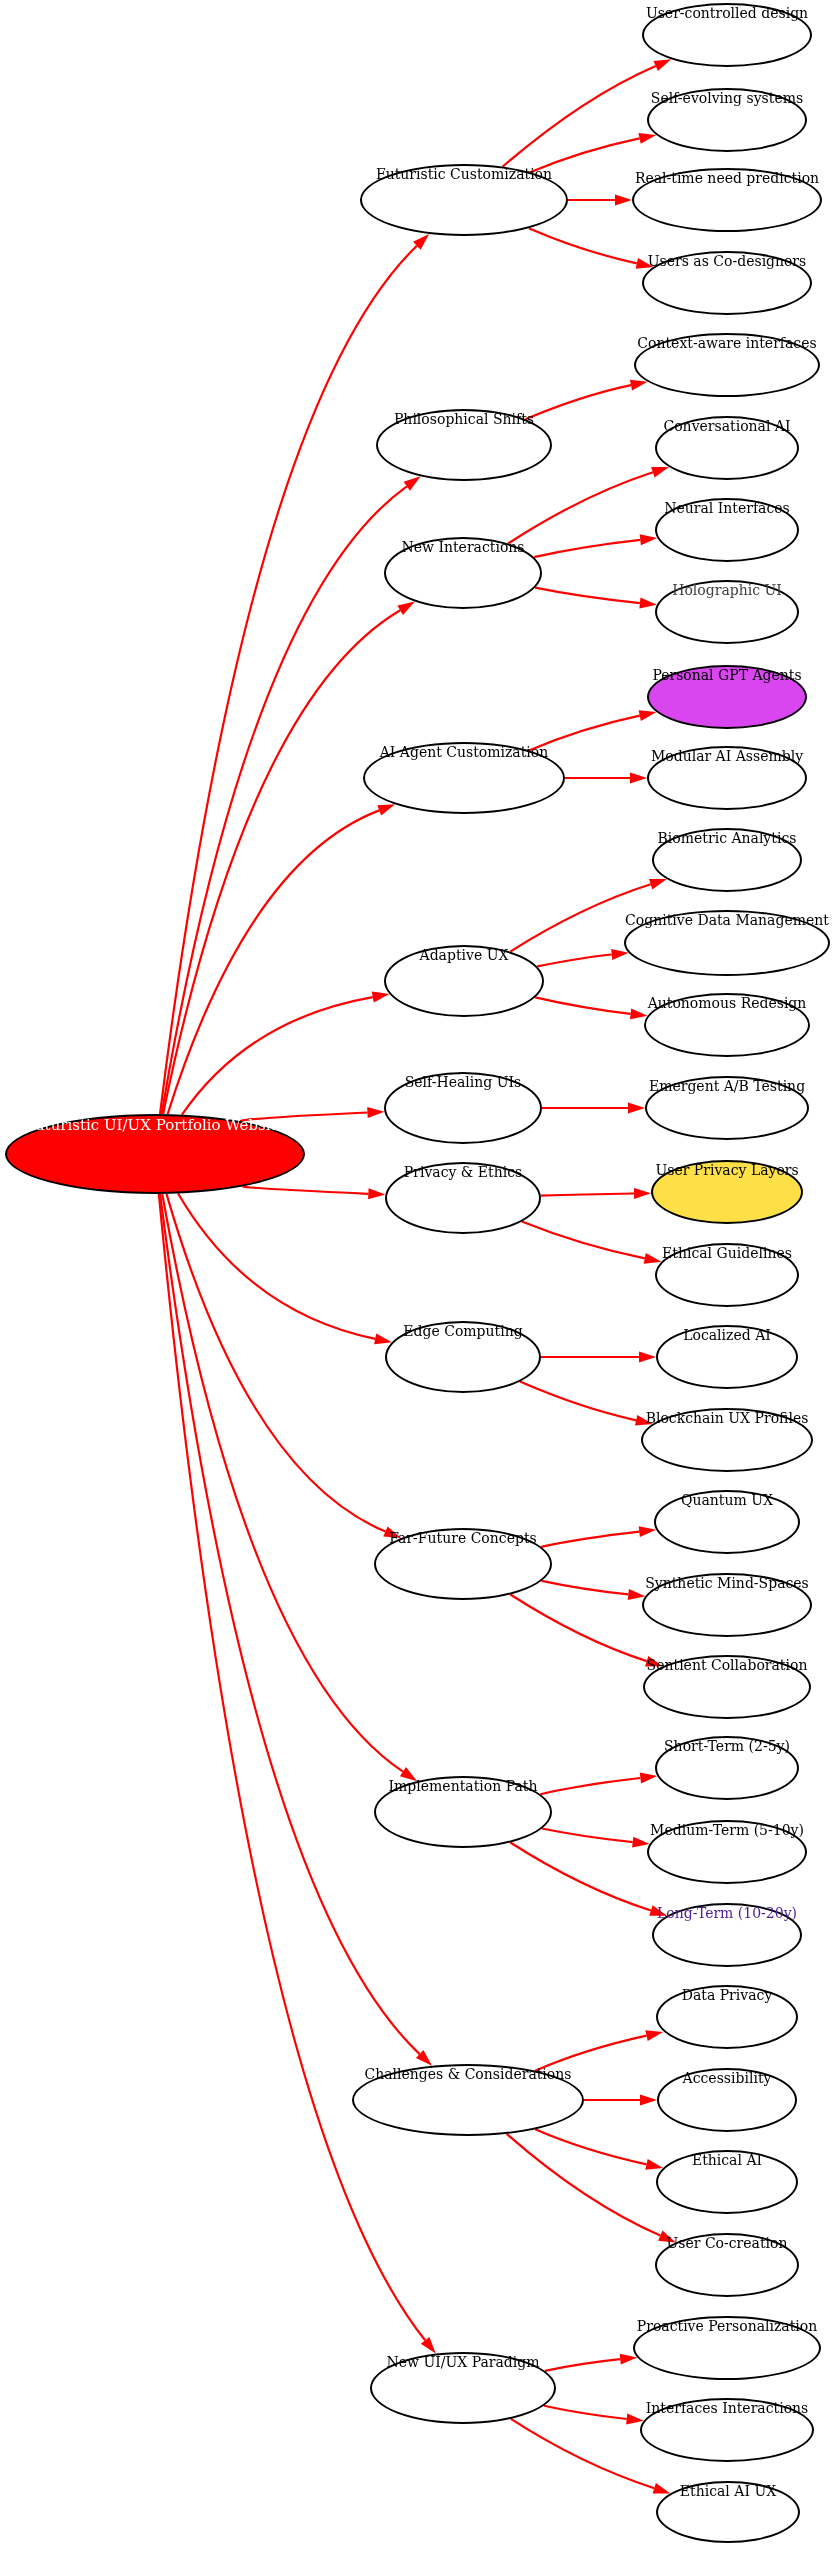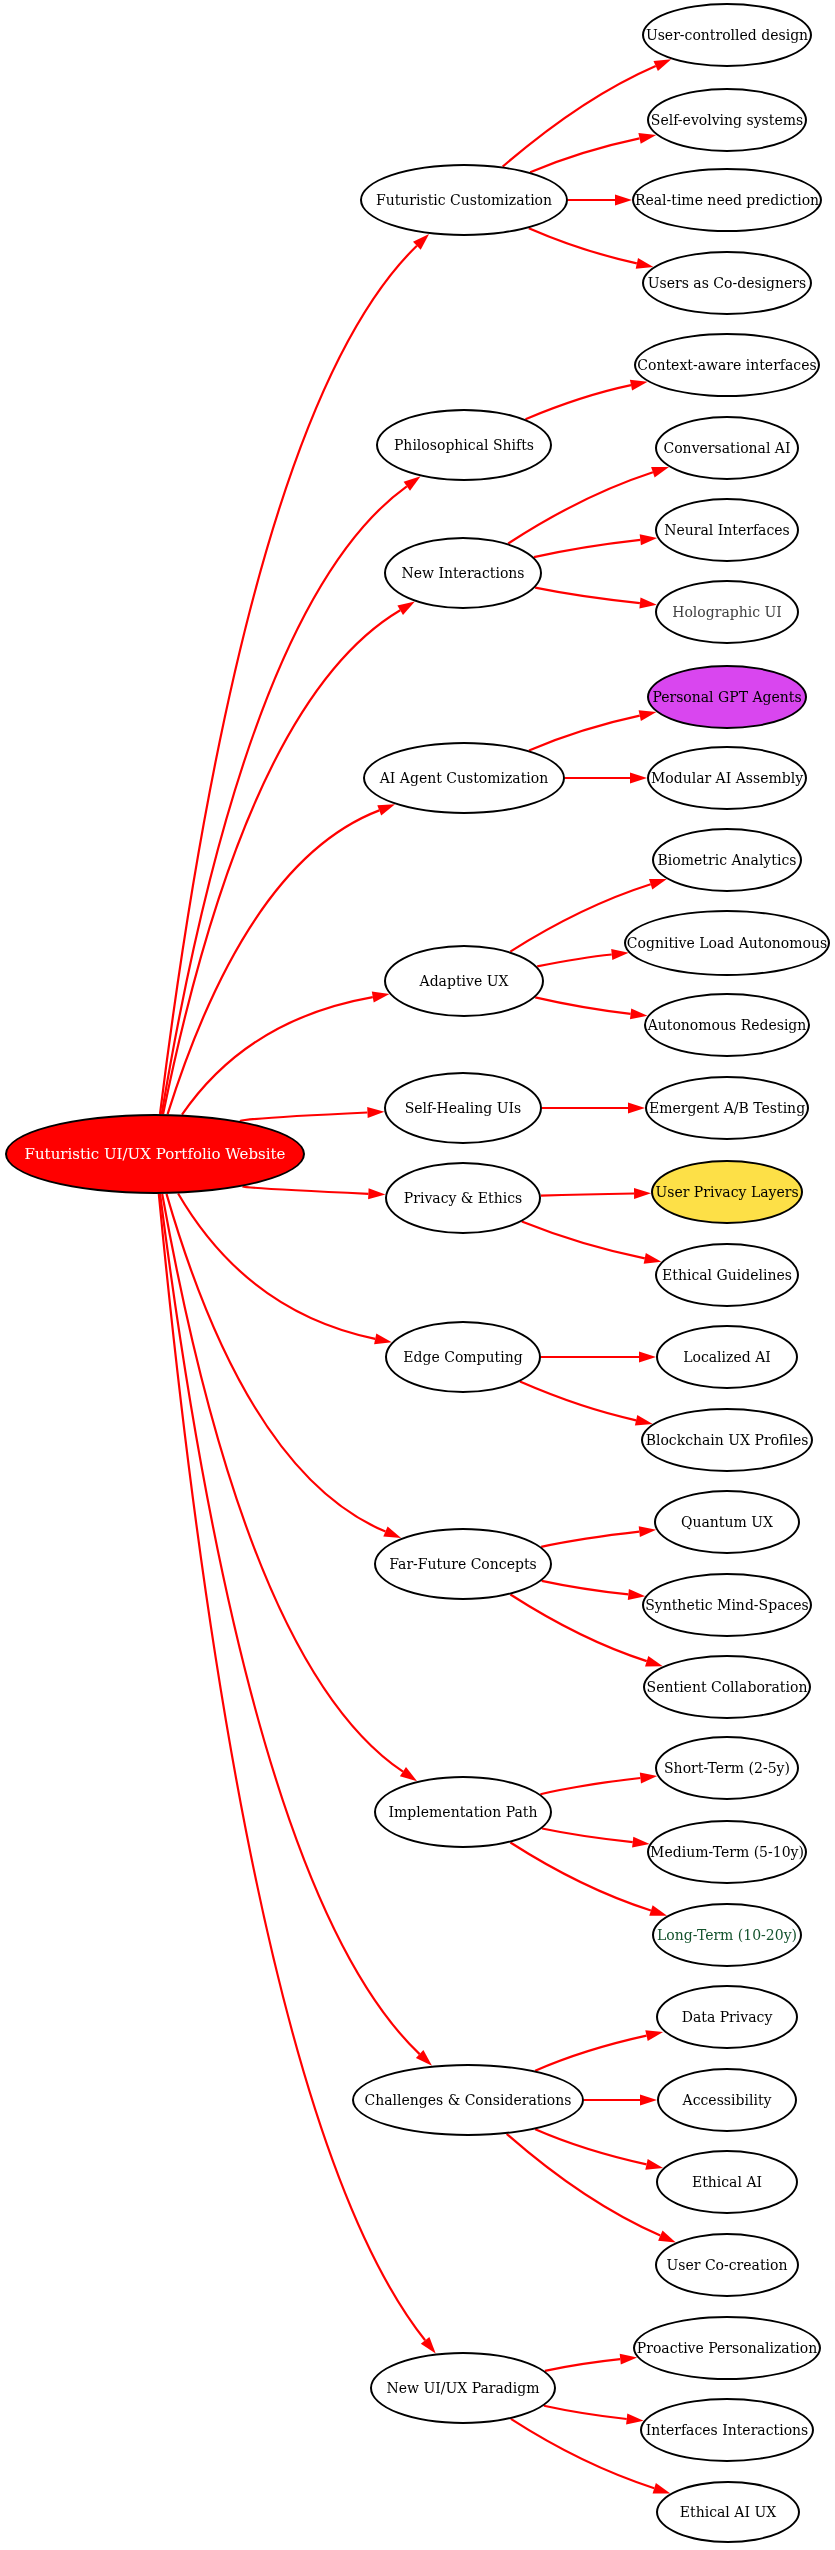--- a/index.html
+++ b/index.html
@@ -10,21 +10,20 @@
     overflow: hidden;
     font-family: "DejaVu Serif", "Liberation Serif", serif;
   }
   #edges { position: absolute; left: 0; top: 0; width: 835px; height: 2550px; }
   .node {
     position: absolute;
     box-sizing: border-box;
     border: 2.6px solid #000000;
     border-radius: 50%;
     display: flex;
-    align-items: center;
     justify-content: center;
     text-align: center;
     white-space: nowrap;
     font-size: 14px;
     color: #000000;
     background: #ffffff;
   }
   .node .label { display: inline-block; padding: 0 4px; }
   .node.root { font-size: 15px; }
 </style>
@@ -251,21 +250,21 @@
     <div class="node" style="left: 647px; top: 746px; width: 160px; height: 64px; background: rgb(255, 255, 255); color: rgb(0, 0, 0); border-color: rgb(0, 0, 0);">
       <span class="label">Modular AI Assembly</span>
     </div>
     <div class="node" style="left: 384px; top: 945px; width: 160px; height: 72px; background: rgb(255, 255, 255); color: rgb(0, 0, 0); border-color: rgb(0, 0, 0);">
       <span class="label">Adaptive UX</span>
     </div>
     <div class="node" style="left: 652px; top: 828px; width: 150px; height: 64px; background: rgb(255, 255, 255); color: rgb(0, 0, 0); border-color: rgb(0, 0, 0);">
       <span class="label">Biometric Analytics</span>
     </div>
     <div class="node" style="left: 624px; top: 910px; width: 206px; height: 66px; background: rgb(255, 255, 255); color: rgb(0, 0, 0); border-color: rgb(0, 0, 0);">
-      <span class="label">Cognitive Load Autonomous</span>
+      <span class="label">Cognitive Data Management</span>
     </div>
     <div class="node" style="left: 644px; top: 993px; width: 166px; height: 64px; background: rgb(255, 255, 255); color: rgb(0, 0, 0); border-color: rgb(0, 0, 0);">
       <span class="label">Autonomous Redesign</span>
     </div>
     <div class="node" style="left: 384px; top: 1072px; width: 158px; height: 72px; background: rgb(255, 255, 255); color: rgb(0, 0, 0); border-color: rgb(0, 0, 0);">
       <span class="label">Self-Healing UIs</span>
     </div>
     <div class="node" style="left: 645px; top: 1076px; width: 164px; height: 64px; background: rgb(255, 255, 255); color: rgb(0, 0, 0); border-color: rgb(0, 0, 0);">
       <span class="label">Emergent A/B Testing</span>
     </div>
@@ -301,21 +300,21 @@
     </div>
     <div class="node" style="left: 374px; top: 1776px; width: 178px; height: 72px; background: rgb(255, 255, 255); color: rgb(0, 0, 0); border-color: rgb(0, 0, 0);">
       <span class="label">Implementation Path</span>
     </div>
     <div class="node" style="left: 655px; top: 1736px; width: 144px; height: 64px; background: rgb(255, 255, 255); color: rgb(0, 0, 0); border-color: rgb(0, 0, 0);">
       <span class="label">Short-Term (2-5y)</span>
     </div>
     <div class="node" style="left: 647px; top: 1820px; width: 160px; height: 64px; background: rgb(255, 255, 255); color: rgb(0, 0, 0); border-color: rgb(0, 0, 0);">
       <span class="label">Medium-Term (5-10y)</span>
     </div>
-    <div class="node" style="left: 652px; top: 1903px; width: 150px; height: 64px; background: rgb(255, 255, 255); color: #14532d; border-color: rgb(0, 0, 0);">
+    <div class="node" style="left: 652px; top: 1903px; width: 150px; height: 64px; background: rgb(255, 255, 255); color: #4c1d95; border-color: rgb(0, 0, 0);">
       <span class="label">Long-Term (10-20y)</span>
     </div>
     <div class="node" style="left: 352px; top: 2064px; width: 232px; height: 72px; background: rgb(255, 255, 255); color: rgb(0, 0, 0); border-color: rgb(0, 0, 0);">
       <span class="label">Challenges &amp; Considerations</span>
     </div>
     <div class="node" style="left: 656px; top: 1985px; width: 142px; height: 64px; background: rgb(255, 255, 255); color: rgb(0, 0, 0); border-color: rgb(0, 0, 0);">
       <span class="label">Data Privacy</span>
     </div>
     <div class="node" style="left: 657px; top: 2068px; width: 140px; height: 64px; background: rgb(255, 255, 255); color: rgb(0, 0, 0); border-color: rgb(0, 0, 0);">
       <span class="label">Accessibility</span>

